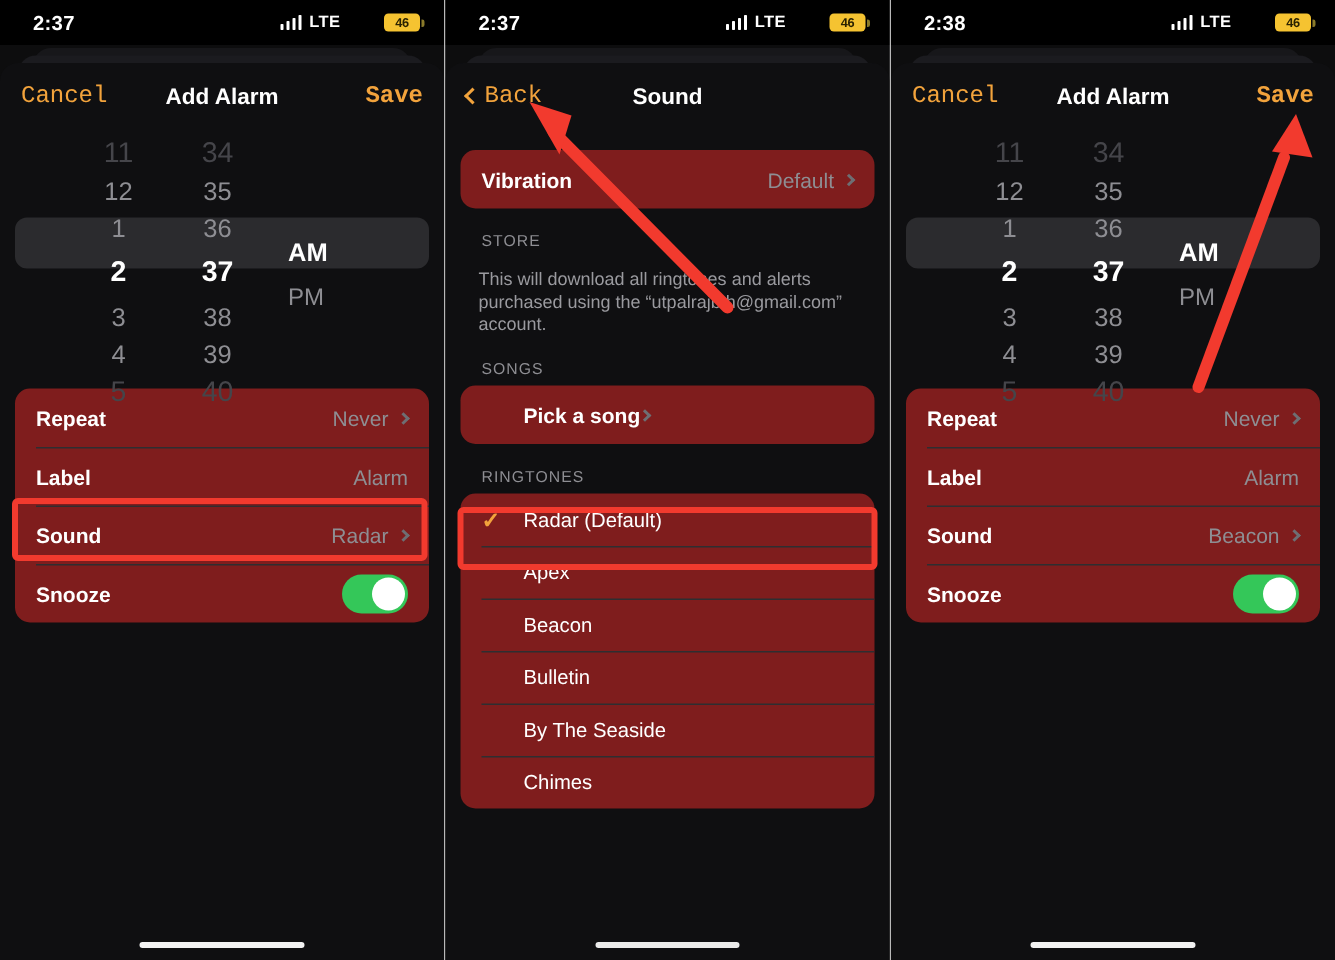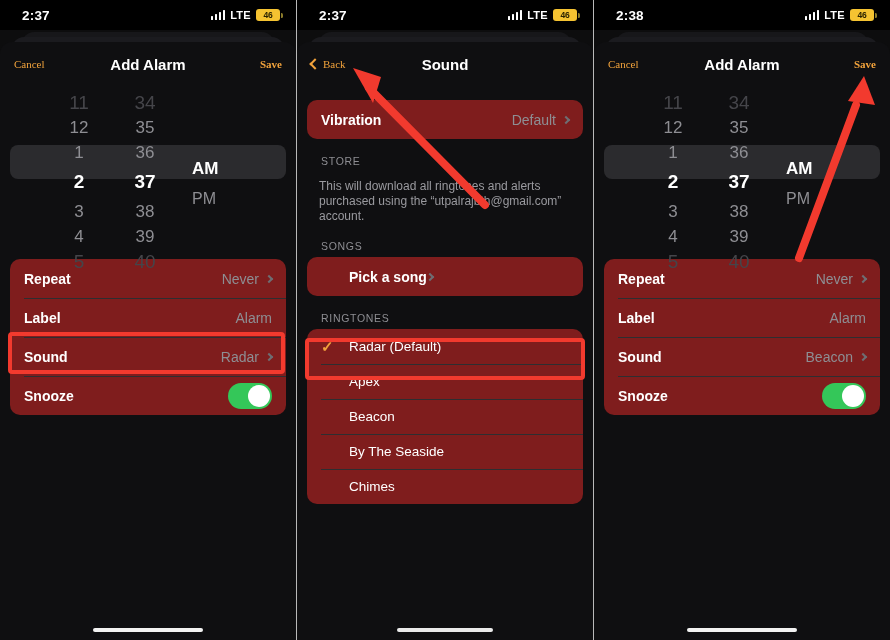--- a/index.html
+++ b/index.html
@@ -20,40 +20,40 @@
   .sb-time{ color:#fff; font-size:13.5px; font-weight:bold; letter-spacing:.2px; }
   .sb-right{ display:flex; align-items:center; gap:5px; }
   .bars{ display:flex; align-items:flex-end; gap:1.5px; height:10px; }
   .bars i{ width:2.5px; background:#fff; display:block; border-radius:.5px; }
   .bars i:nth-child(1){ height:4px; }
   .bars i:nth-child(2){ height:6px; }
   .bars i:nth-child(3){ height:8px; }
   .bars i:nth-child(4){ height:10px; }
   .lte{ color:#fff; font-size:11px; font-weight:bold; letter-spacing:.3px; }
   .batt{ position:relative; width:24px; height:12px; border-radius:3px;
-         background:#f5c331; display:flex; align-items:center; justify-content:center; }
+         background:#f5c331; display:flex; align-items:center; justify-content:center;margin-left:24px; }
   .batt span{ font-size:8.5px; font-weight:bold; color:#2a2200; letter-spacing:-.2px; }
   .batt:after{ content:""; position:absolute; right:-3px; top:3.5px; width:2px;
                height:5px; background:#8a7a2a; border-radius:0 1.5px 1.5px 0; }
 
   
   .sheet-back2{ position:absolute; left:22px; right:22px; top:32px; height:20px;
                 background:#17171a; border-radius:12px 12px 0 0; }
   .sheet-back1{ position:absolute; left:12px; right:12px; top:37px; height:20px;
                 background:#1b1b1f; border-radius:12px 12px 0 0; }
   .sheet{ position:absolute; left:0; right:0; top:42px; bottom:0;
           background:#0f0f11; border-radius:12px 12px 0 0; }
 
   
   .nav{ height:44px; display:flex; align-items:center; justify-content:space-between;
         padding:0 14px; position:relative; }
   .nav-title{ position:absolute; left:0; right:0; text-align:center; color:#fff;
               font-size:15px; font-weight:bold; pointer-events:none; }
-  .nav-btn{ color:#f2a33c; font-size:11px; background:none; border:none;
-            font-family:Liberation Serif, serif; cursor:pointer; position:relative; z-index:2; }
+  .nav-btn{ color:#f2a33c; font-size:16px; background:none; border:none;
+            font-family:Liberation Mono, monospace; cursor:pointer; position:relative; z-index:2; }
   .nav-btn.bold{ font-weight:bold; }
   .nav-left{ display:flex; align-items:center; gap:3px; position:relative; z-index:2; }
   .chev-back{ width:8px; height:8px; border-left:2.4px solid #f2a33c;
               border-bottom:2.4px solid #f2a33c; transform:rotate(45deg); margin-right:1px; }
 
   
   .picker{ position:relative; height:155px; margin-top:2px; }
   .pk-sel{ position:absolute; left:10px; right:10px; top:57px; height:34px;
            background:#2b2b2e; border-radius:8px; }
   .pk-cols{ position:relative; display:flex; justify-content:center; gap:0;
@@ -260,20 +260,23 @@
           <div class="check">✓</div>
           <div class="row-label">Radar (Default)</div>
         </div>
         <div class="row tone">
           <div class="row-label">Apex</div>
         </div>
         <div class="row tone">
           <div class="row-label">Beacon</div>
         </div>
         <div class="row tone">
+          <div class="row-label">Bulletin</div>
+        </div>
+        <div class="row tone">
           <div class="row-label">By The Seaside</div>
         </div>
         <div class="row tone">
           <div class="row-label">Chimes</div>
         </div>
       </div>
     </div>
 
     <div class="hl" style="left:8px; top:338px; width:280px; height:42px;"></div>
 

